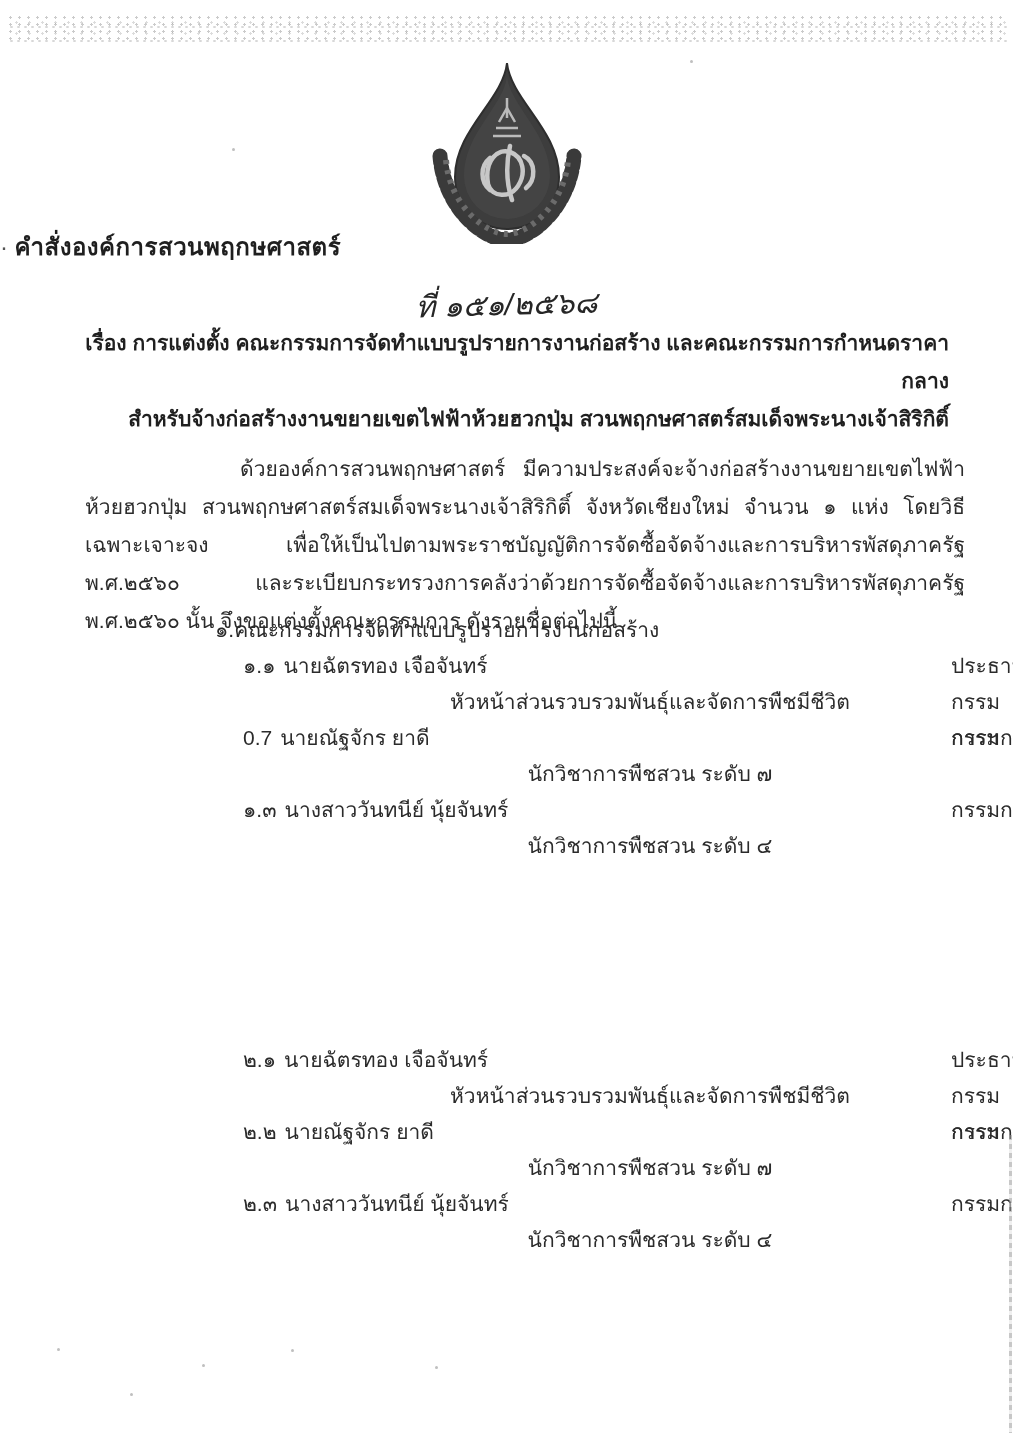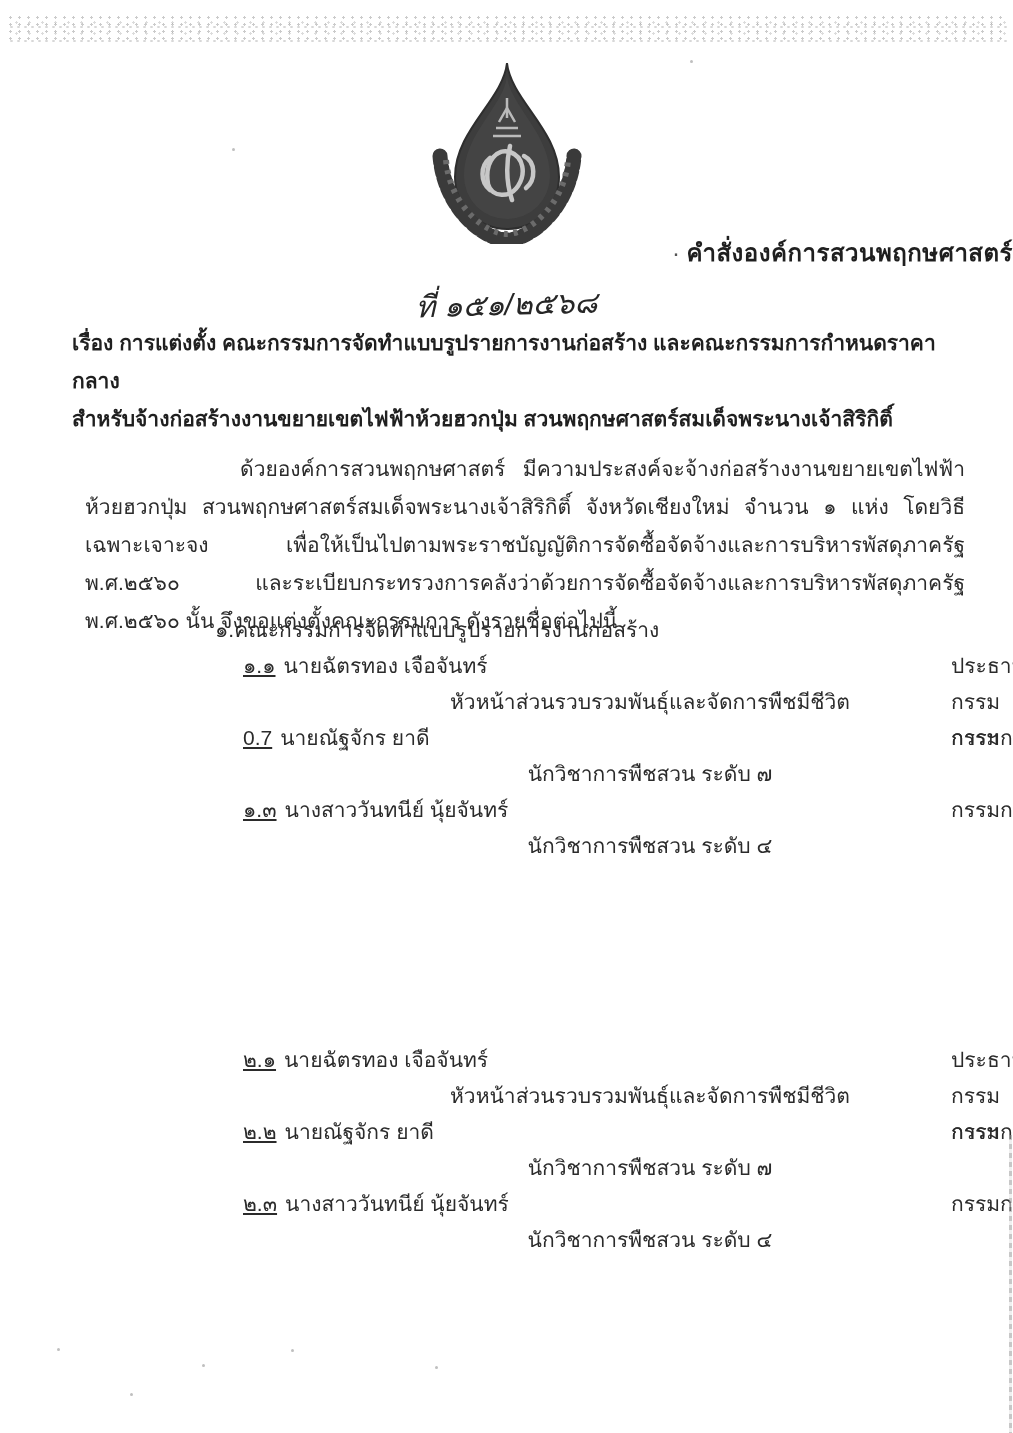--- a/index.html
+++ b/index.html
@@ -29,51 +29,51 @@
   .speck { position:absolute; width:3px; height:3px; border-radius:50%; background:#8a8a8a; opacity:.55; }
   .edge-line {
     position:absolute; right:1px; top:1135px; bottom:0; width:3px;
     background:repeating-linear-gradient(to bottom,#9a9a9a 0 5px,#e3e3e3 5px 9px);
     opacity:.55;
   }
 
   .emblem { position:absolute; left:426px; top:60px; width:162px; height:184px; }
 
   .doc-title {
-    position:absolute; left:0; top:233px; width:100%;
-    text-align:right; font-size:24px; font-weight:700; color:#1f1f1f;
+    position:absolute; left:0; top:227px; width:100%;
+    text-align:left; font-size:24px; font-weight:700; color:#1f1f1f;
     letter-spacing:.5px;
   }
   .doc-title .dot { font-weight:400; color:#555; margin-right:6px; }
 
   .order-no {
     position:absolute; left:0; top:281px; width:100%;
     text-align:center; font-size:30px; color:#262626;
     font-style:italic; transform:rotate(-1.5deg);
   }
 
   .subject-block {
-    position:absolute; left:72px; top:324px; width:893px;
-    text-align:left; font-size:21px; font-weight:700; color:#1f1f1f;
+    position:absolute; left:56px; top:324px; width:893px;
+    text-align:right; font-size:21px; font-weight:700; color:#1f1f1f;
     line-height:38px;
   }
 
   .body-par {
     position:absolute; left:85px; top:450px; width:880px;
     font-size:21px; line-height:38px; color:#2b2b2b;
     text-indent:155px; text-align:justify;
   }
 
   .section { position:absolute; left:0; width:100%; }
   .doc-line { line-height:36px; font-size:21px; color:#2b2b2b; position:relative; }
   .ind-1 { margin-left:215px; }
   .ind-2 { margin-left:243px; }
   .ind-3 { margin-left:287px;text-align:center; }
   .ind-0 { margin-left:68px; }
-  .m-no { margin-right:8px;text-decoration:underline; }
+  .m-no { margin-right:8px; }
   .m-role { position:absolute; left:708px; top:0; }
 
   .sec-c1 { top:612px; }
   .sec-duties { top:877px; }
   .sec-c2 { top:1042px; }
 </style>
 </head>
 <body>
 
 <div class="page">

